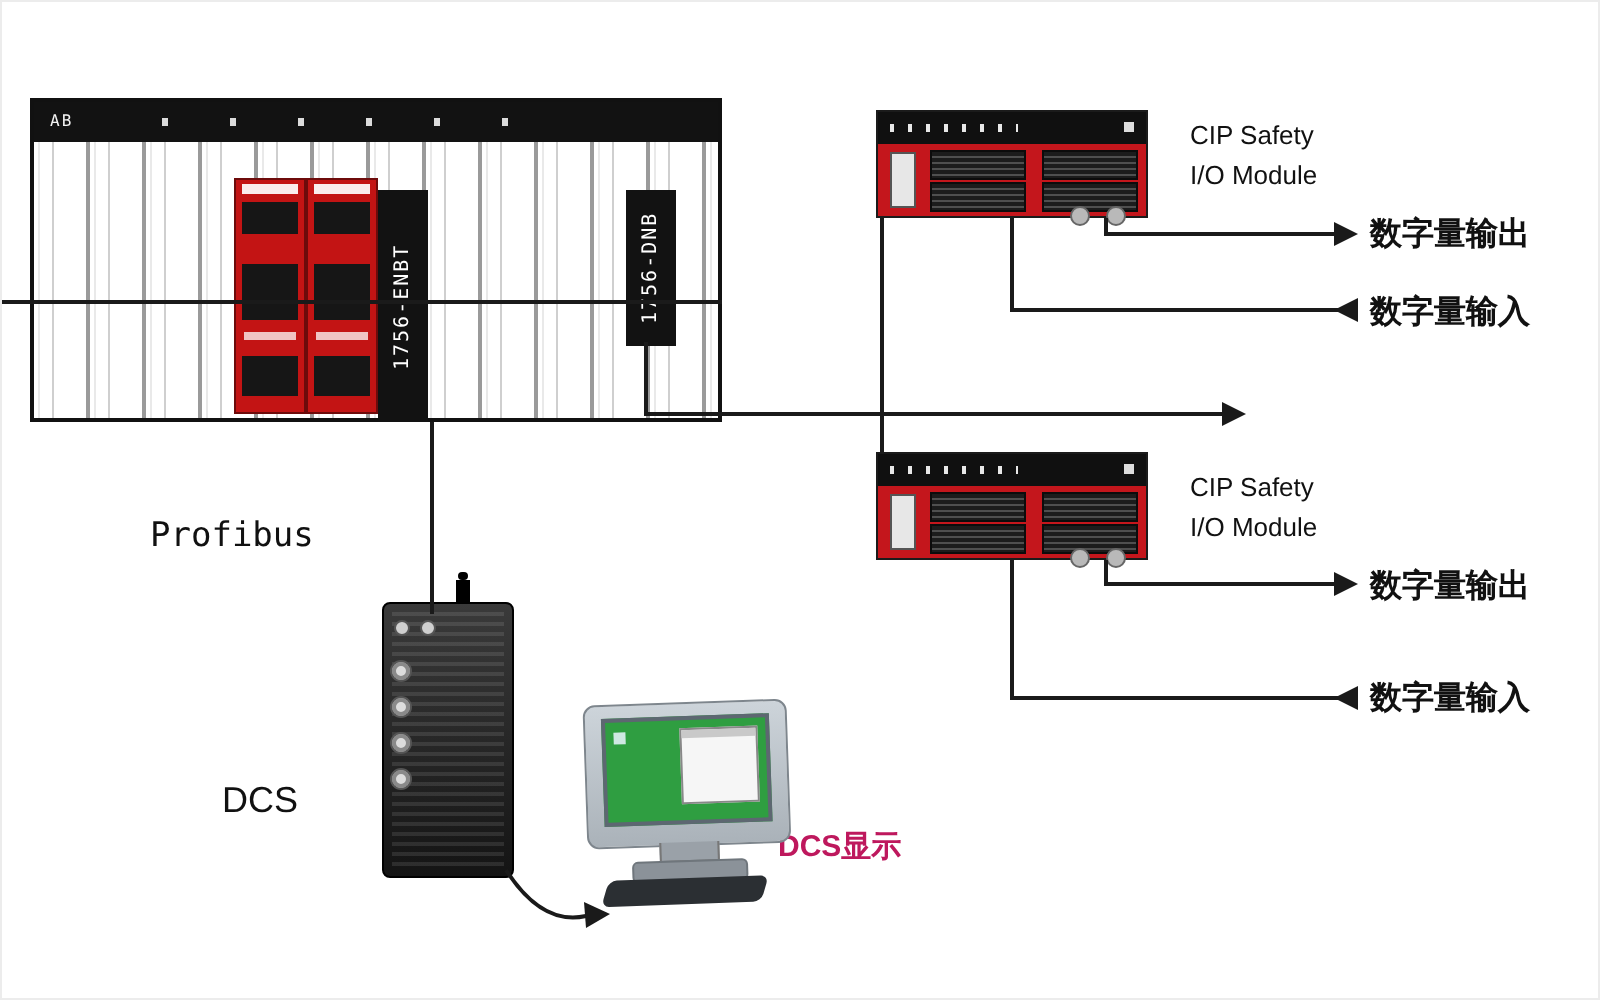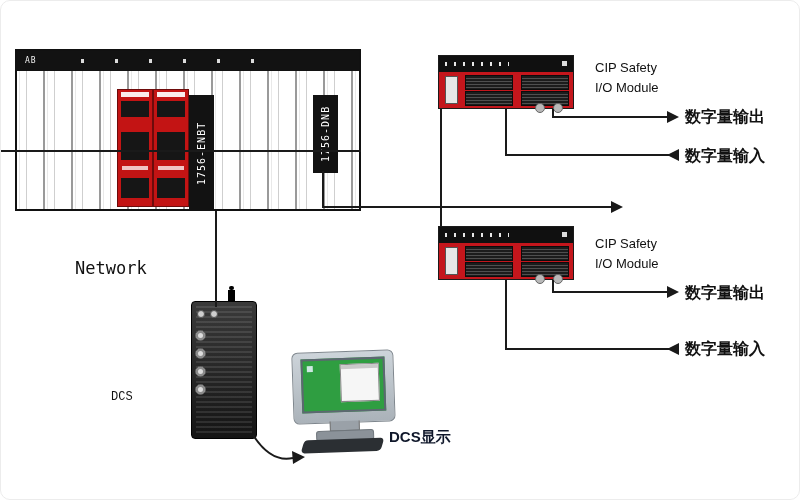--- a/index.html
+++ b/index.html
@@ -1,19 +1,19 @@
 <!DOCTYPE html>
 <html><head>
 <meta charset="utf-8">
 <style>
   html,body{margin:0;padding:0;background:#fff;}
   .canvas{
     position:relative;width:800px;height:500px;background:#ffffff;
     font-family:"Liberation Sans",sans-serif;color:#111;overflow:hidden;
-    border:1px solid #ececec;border-radius:10px;box-sizing:border-box;
+    border:1px solid #ececec;border-radius:0;box-sizing:border-box;
   }
   
   .rack{position:absolute;left:14px;top:48px;width:346px;height:162px;border:2px solid #111;background:#fff;box-sizing:border-box;}
   .rack-band{position:relative;height:20px;background:#121212;}
   .rack-brand{position:absolute;left:8px;top:5px;font-size:8px;color:#f2f2f2;font-family:"DejaVu Sans Mono",monospace;letter-spacing:1px;}
   .band-marks{position:absolute;left:64px;top:8px;width:200px;height:4px;
     background:repeating-linear-gradient(90deg,rgba(255,255,255,.85) 0 3px,transparent 3px 34px);}
   .rack-face{position:absolute;left:0;top:20px;right:0;bottom:0;
     background:repeating-linear-gradient(90deg,#ffffff 0 2px,#e9e9e9 2px 3px,#ffffff 3px 9px,#cfcfcf 9px 10px,#ffffff 10px 26px,#9a9a9a 26px 28px);}
   .red-stack{position:absolute;left:100px;top:38px;width:72px;height:118px;display:flex;}
@@ -40,22 +40,22 @@
   .grill{position:absolute;width:46px;height:13px;border:1px solid #0c0c0c;
     background:repeating-linear-gradient(180deg,#1c1c1c 0 2px,#4f4f4f 2px 3px);}
   .g1{left:26px;top:3px}.g2{left:82px;top:3px}.g3{left:26px;top:19px}.g4{left:82px;top:19px}
   .foot{position:absolute;width:8px;height:8px;border-radius:50%;background:#b9b9b9;border:1px solid #666;bottom:-5px;}
   .f1{right:10px}.f2{right:28px}
   .cip-label{position:absolute;font-size:13px;line-height:1.5;color:#111;}
   
   .io-label{position:absolute;left:684px;font-size:16px;font-weight:700;color:#111;}
   .net-label{position:absolute;left:350px;top:189px;font-size:13px;color:#111;}
   .bus-label{position:absolute;left:74px;top:257px;font-size:17px;color:#111;font-family:"DejaVu Sans Mono",monospace;}
-  .dcs-label{position:absolute;left:110px;top:389px;font-size:12px;color:#111;font-family:Liberation Mono, monospace;}
-  .dcsdisp-label{position:absolute;left:388px;top:427px;font-size:15px;font-weight:700;color:#0f172a;}
+  .dcs-label{position:absolute;left:110px;top:389px;font-size:18px;color:#111;font-family:Liberation Sans, sans-serif;}
+  .dcsdisp-label{position:absolute;left:388px;top:413px;font-size:15px;font-weight:700;color:#be185d;}
   
   .dcs-dev{position:absolute;left:190px;top:300px;width:64px;height:136px;border:1px solid #000;border-radius:4px;
     background:linear-gradient(180deg,#3a3a3a,#141414);}
   .dcs-dev::before{content:"";position:absolute;inset:4px;
     background:repeating-linear-gradient(180deg,rgba(255,255,255,.10) 0 2px,transparent 2px 5px);}
   .dcs-ant{position:absolute;left:36px;top:-12px;width:7px;height:12px;background:#000;}
   .dcs-ant::after{content:"";position:absolute;left:1px;top:-4px;width:5px;height:4px;background:#000;border-radius:2px;}
   .dcs-ports{position:absolute;left:3px;top:28px;display:flex;flex-direction:column;gap:7px;}
   .port{width:9px;height:9px;border-radius:50%;background:#ddd;border:1px solid #555;box-shadow:inset 0 0 0 2px #8a8a8a;}
   .dcs-ports-sm{position:absolute;left:5px;top:8px;display:flex;gap:5px;}
@@ -147,21 +147,21 @@
   <div class="cip-label" style="left:594px;top:233px;">
     <div>CIP Safety</div>
     <div>I/O Module</div>
   </div>
 
   <div class="io-label" style="top:106px;">数字量输出</div>
   <div class="io-label" style="top:145px;">数字量输入</div>
   <div class="io-label" style="top:282px;">数字量输出</div>
   <div class="io-label" style="top:338px;">数字量输入</div>
 
-  <div class="bus-label">Network</div>
+  <div class="bus-label">Profibus</div>
   <div class="dcs-label">DCS</div>
   <div class="dcsdisp-label">DCS显示</div>
 
   <div class="dcs-dev">
     <span class="dcs-ant"></span>
     <span class="dcs-ports-sm">
       <span class="port-sm"></span>
       <span class="port-sm"></span>
     </span>
     <span class="dcs-ports">

